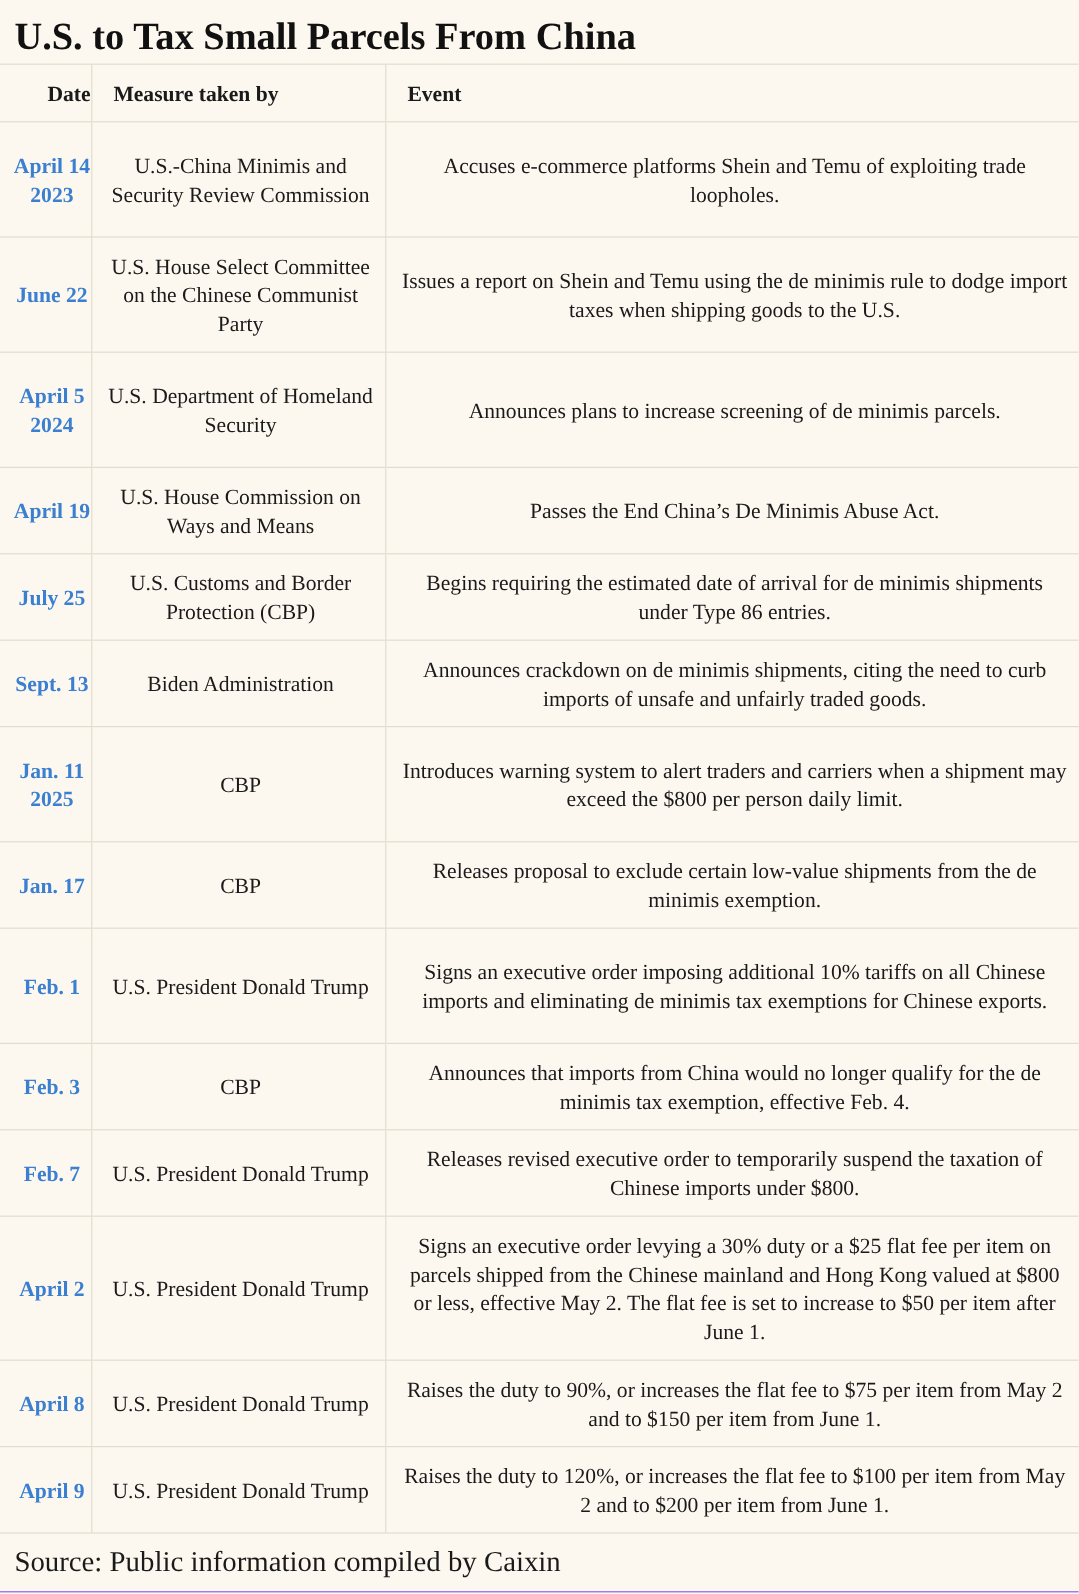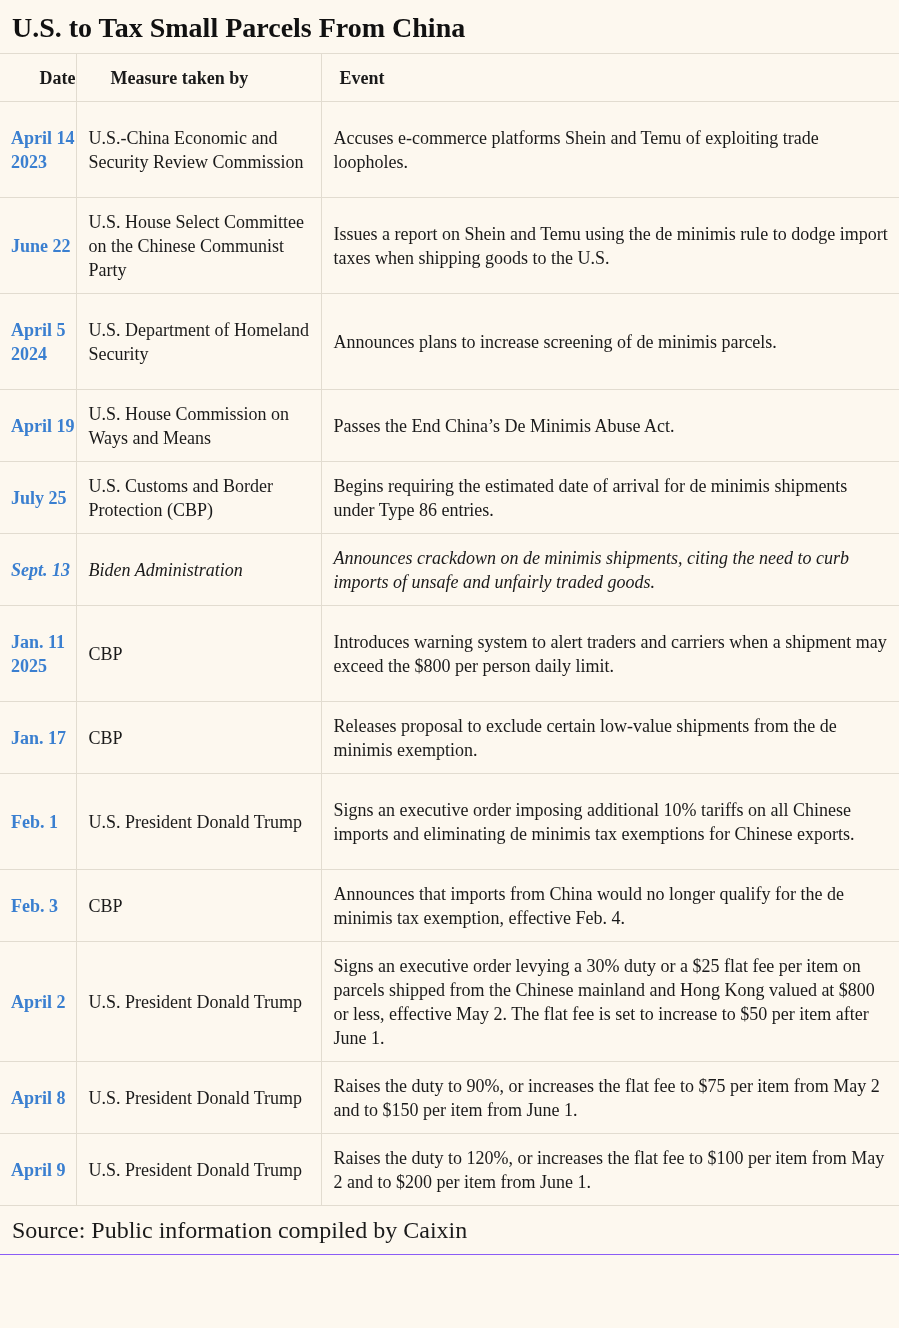--- a/index.html
+++ b/index.html
@@ -1,22 +1,22 @@
 <!DOCTYPE html>
 <html><head>
 <meta charset="utf-8">
 <style>
   html, body { margin:0; padding:0; }
   body { width:899px; height:1328px; background:#fdf8ef; font-family:"Liberation Serif","DejaVu Serif",serif; color:#1a1a1a; overflow:hidden; }
-  .title { height:53px; box-sizing:border-box; padding:12px 0 0 12px; font-size:28px; font-weight:bold; color:#111; }
+  .title { height:53px; box-sizing:border-box; padding:12px 0 0 12px; font-size:32px; font-weight:bold; color:#111; }
   table { border-collapse:collapse; width:899px; table-layout:fixed; }
-  td, th { border:1px solid #e2dcd0; vertical-align:middle; font-size:18px; line-height:24px; }
+  td, th { border:1px solid #e2dcd0; vertical-align:middle; font-size:18px; line-height:24px;text-align:center; }
   th { text-align:left; font-weight:bold; height:47px; padding:0; }
   th.c1 { padding-left:18px;text-align:right; }
-  th.c2 { padding-left:34px; }
+  th.c2 { padding-left:18px; }
   th.c3 { padding-left:18px; }
   td.date { color:#3a7fd0; font-weight:bold; padding:0 0 0 11px; }
   td.by { padding:0 8px 0 12px; }
   td.ev { padding:0 8px 0 12px; }
   td:first-child, th:first-child { border-left:none; }
   td:last-child, th:last-child { border-right:none; }
   .src { font-size:24px; padding:0 0 0 12px; height:48px; line-height:48px; border-bottom:1px solid #8b5cf6; }
 </style>
 </head>
 <body>
@@ -31,21 +31,21 @@
   <thead>
     <tr>
       <th class="c1">Date</th>
       <th class="c2">Measure taken by</th>
       <th class="c3">Event</th>
     </tr>
   </thead>
   <tbody id="tbody">
       <tr style="height: 96px;">
         <td class="date">April 14 2023</td>
-        <td class="by">U.S.-China Economic and Security Review Commission</td>
+        <td class="by">U.S.-China Minimis and Security Review Commission</td>
         <td class="ev">Accuses e-commerce platforms Shein and Temu of exploiting trade loopholes.</td>
       </tr>
       <tr style="height: 96px;">
         <td class="date">June 22</td>
         <td class="by">U.S. House Select Committee on the Chinese Communist Party</td>
         <td class="ev">Issues a report on Shein and Temu using the de minimis rule to dodge import taxes when shipping goods to the U.S.</td>
       </tr>
       <tr style="height: 96px;">
         <td class="date">April 5 2024</td>
         <td class="by">U.S. Department of Homeland Security</td>
@@ -54,21 +54,21 @@
       <tr style="height: 72px;">
         <td class="date">April 19</td>
         <td class="by">U.S. House Commission on Ways and Means</td>
         <td class="ev">Passes the End China’s De Minimis Abuse Act.</td>
       </tr>
       <tr style="height: 72px;">
         <td class="date">July 25</td>
         <td class="by">U.S. Customs and Border Protection (CBP)</td>
         <td class="ev">Begins requiring the estimated date of arrival for de minimis shipments under Type 86 entries.</td>
       </tr>
-      <tr style="height: 72px; font-style: italic;">
+      <tr style="height: 72px;">
         <td class="date">Sept. 13</td>
         <td class="by">Biden Administration</td>
         <td class="ev">Announces crackdown on de minimis shipments, citing the need to curb imports of unsafe and unfairly traded goods.</td>
       </tr>
       <tr style="height: 96px;">
         <td class="date">Jan. 11 2025</td>
         <td class="by">CBP</td>
         <td class="ev">Introduces warning system to alert traders and carriers when a shipment may exceed the $800 per person daily limit.</td>
       </tr>
       <tr style="height: 72px;">
@@ -79,20 +79,25 @@
       <tr style="height: 96px;">
         <td class="date">Feb. 1</td>
         <td class="by">U.S. President Donald Trump</td>
         <td class="ev">Signs an executive order imposing additional 10% tariffs on all Chinese imports and eliminating de minimis tax exemptions for Chinese exports.</td>
       </tr>
       <tr style="height: 72px;">
         <td class="date">Feb. 3</td>
         <td class="by">CBP</td>
         <td class="ev">Announces that imports from China would no longer qualify for the de minimis tax exemption, effective Feb. 4.</td>
       </tr>
+      <tr style="height: 72px;">
+        <td class="date">Feb. 7</td>
+        <td class="by">U.S. President Donald Trump</td>
+        <td class="ev">Releases revised executive order to temporarily suspend the taxation of Chinese imports under $800.</td>
+      </tr>
       <tr style="height: 120px;">
         <td class="date">April 2</td>
         <td class="by">U.S. President Donald Trump</td>
         <td class="ev">Signs an executive order levying a 30% duty or a $25 flat fee per item on parcels shipped from the Chinese mainland and Hong Kong valued at $800 or less, effective May 2. The flat fee is set to increase to $50 per item after June 1.</td>
       </tr>
       <tr style="height: 72px; padding-left: 20px;">
         <td class="date">April 8</td>
         <td class="by">U.S. President Donald Trump</td>
         <td class="ev">Raises the duty to 90%, or increases the flat fee to $75 per item from May 2 and to $150 per item from June 1.</td>
       </tr>

